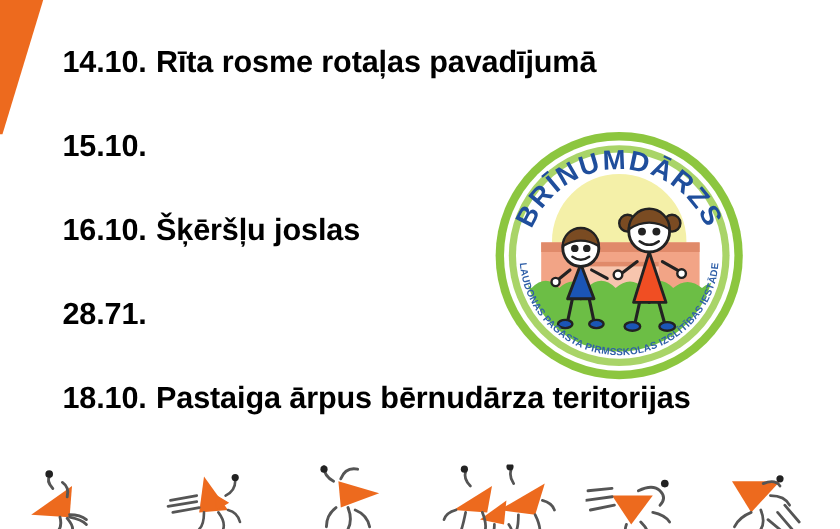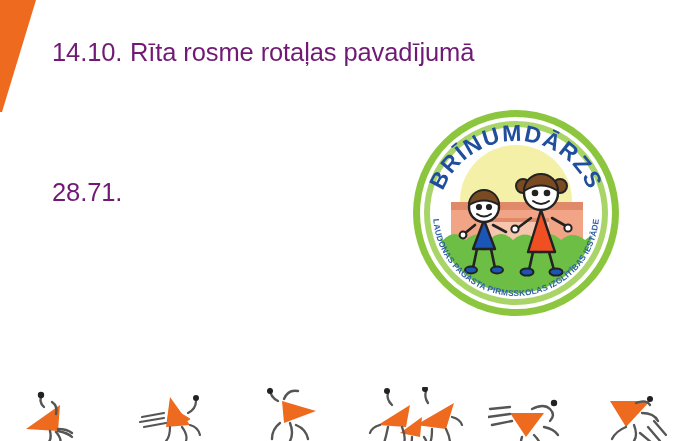--- a/index.html
+++ b/index.html
@@ -35,22 +35,22 @@
     position: absolute;
     left: 52px;
     top: 38px;
     width: 596px;
   }
   .agenda-row {
     display: flex;
     align-items: baseline;
     height: 70px;
     font-size: 25.5px;
-    font-weight: normal;
-    color: #701a75;
+    font-weight: bold;
+    color: #000000;
     letter-spacing: -0.1px;
     white-space: nowrap;
   }
   .agenda-date {
     margin-right: 0.30em;
   }
   .agenda-text { }
 
   
   #logo {
@@ -88,27 +88,36 @@
   </div>
 
   <div id="agenda">
 
     <div class="agenda-row">
       <span class="agenda-date">14.10.</span>
       <span class="agenda-text">Rīta rosme rotaļas pavadījumā</span>
     </div>
 
     <div class="agenda-row">
-    </div>
-
+      <span class="agenda-date">15.10.</span>
+    </div>
+
+    <div class="agenda-row">
+      <span class="agenda-date">16.10.</span>
+      <span class="agenda-text">Šķēršļu joslas</span>
+    </div>
 
     <div class="agenda-row">
       <span class="agenda-date">28.71.</span>
     </div>
 
+    <div class="agenda-row">
+      <span class="agenda-date">18.10.</span>
+      <span class="agenda-text">Pastaiga ārpus bērnudārza teritorijas</span>
+    </div>
 
   </div>
 
   <div id="logo">
     <svg width="210" height="210" viewBox="0 0 210 210" aria-hidden="true">
       <defs>
         <path id="arcTop" d="M 27,111 A 78,78 0 0 1 183,111"></path>
         <path id="arcBottom" d="M 22,105 A 83,83 0 0 0 188,105"></path>
         <clipPath id="innerClip">
           <circle cx="105" cy="105" r="80"></circle>

